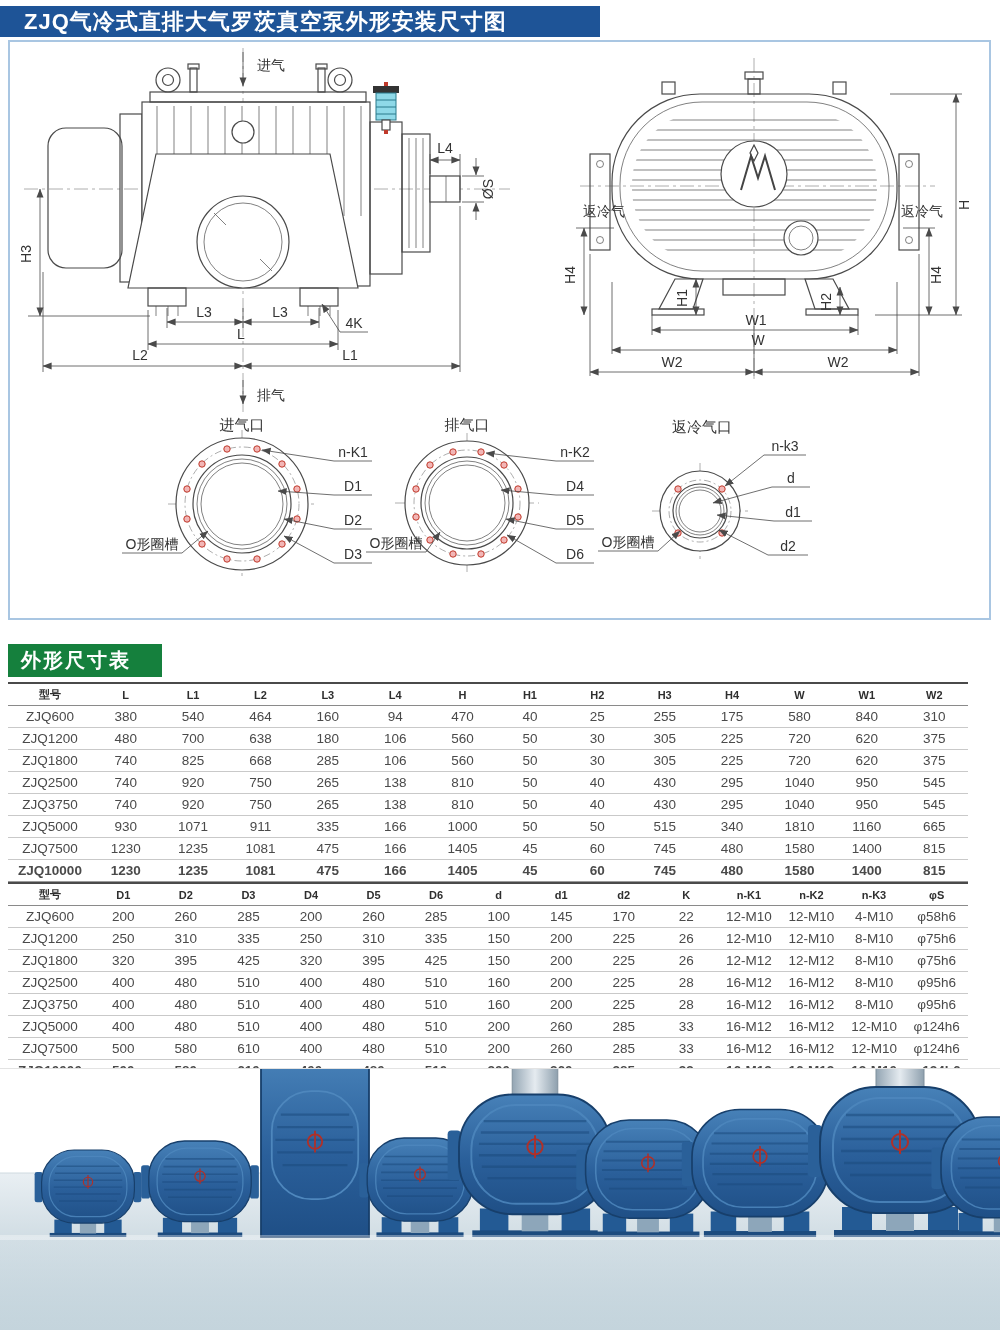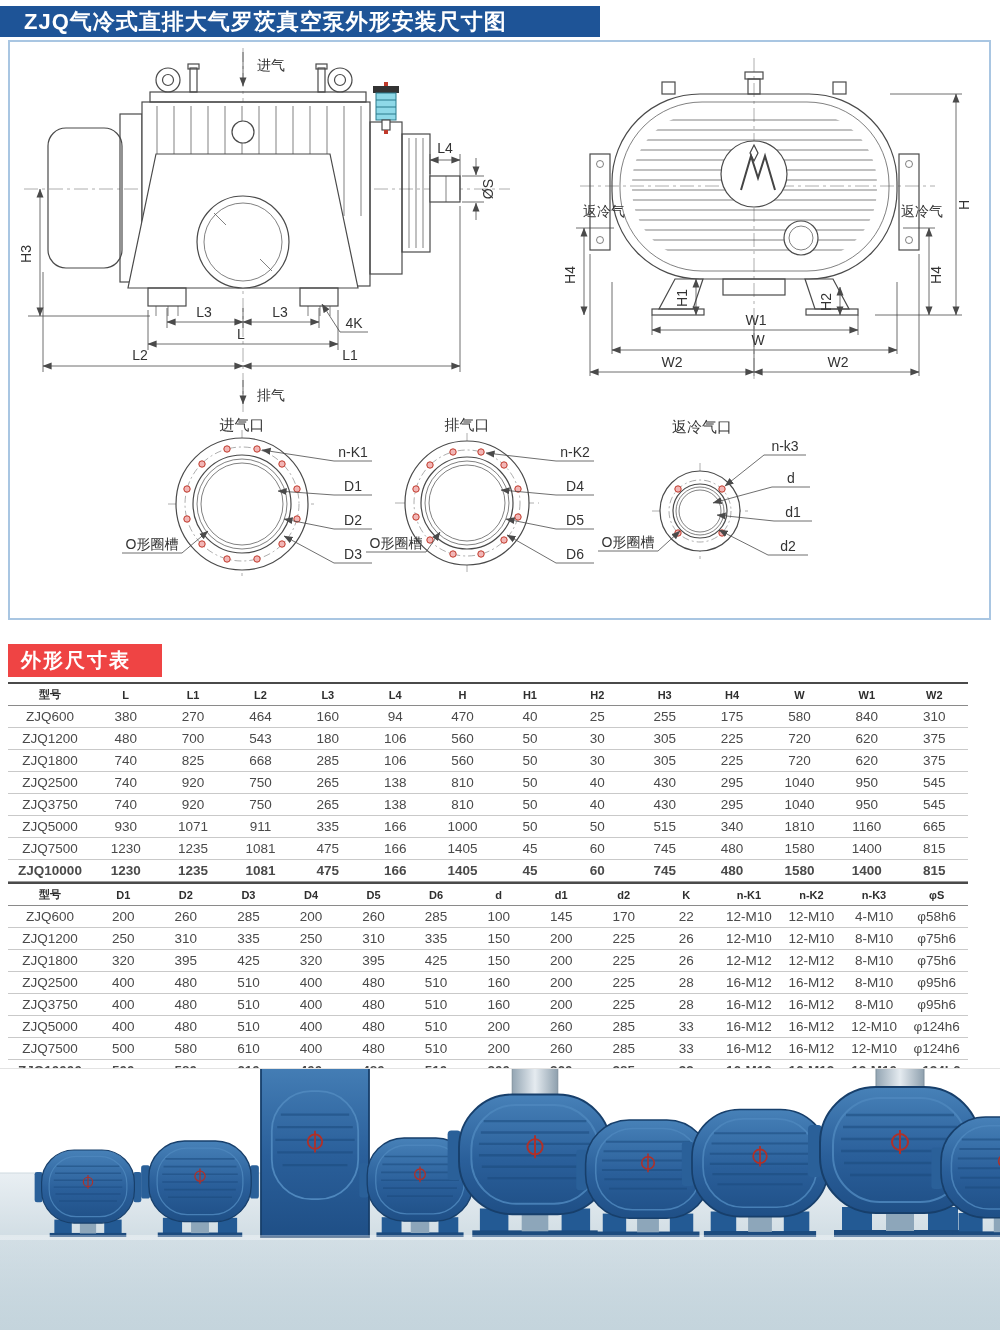--- a/index.html
+++ b/index.html
@@ -4,21 +4,21 @@
 <style>
   html,body{margin:0;padding:0;background:#fff;}
   .page{position:relative;width:1000px;height:1330px;background:#fff;overflow:hidden;
         font-family:"Liberation Sans","DejaVu Sans",sans-serif;}
   .title-bar{position:absolute;left:0;top:6px;width:600px;height:31px;background:#1e5497;
         color:#fff;font-size:22px;font-weight:bold;line-height:31px;padding-left:24px;
         box-sizing:border-box;letter-spacing:1px;white-space:nowrap;}
   .drawing-panel{position:absolute;left:8px;top:40px;width:983px;height:580px;
         border:2px solid #a9c6e2;box-sizing:border-box;background:#fff;}
   .drawing-panel svg{display:block;}
-  .section-label{position:absolute;left:8px;top:644px;width:154px;height:33px;background:#ef4444;
+  .section-label{position:absolute;left:8px;top:644px;width:154px;height:33px;background:#15803d;
         color:#fff;font-size:20px;font-weight:bold;line-height:33px;padding-left:13px;
         box-sizing:border-box;letter-spacing:2px;}
   .tables{position:absolute;left:8px;top:682px;width:984px;}
   table.dims{width:960px;border-collapse:collapse;table-layout:fixed;color:#4a4a4a;}
   table.dims th{font-size:11px;font-weight:bold;color:#2e2e2e;}
   table.dims td{font-size:13.5px;}
   table.dims th,table.dims td{height:21px;padding:0;text-align:center;white-space:nowrap;overflow:hidden;}
   table.dims thead tr{border-top:2px solid #4a4a4a;border-bottom:1px solid #8a8a8a;}
   table.dims tbody tr{border-bottom:1px solid #c9c9c9;}
   table.dims tbody tr:last-child{border-bottom:1.2px solid #9a9a9a;font-weight:bold;}
@@ -326,38 +326,38 @@
             <th>H4</th>
             <th>W</th>
             <th>W1</th>
             <th>W2</th>
           </tr>
         </thead>
         <tbody>
           <tr>
             <td>ZJQ600</td>
             <td>380</td>
-            <td>270</td>
+            <td>540</td>
             <td>464</td>
             <td>160</td>
             <td>94</td>
             <td>470</td>
             <td>40</td>
             <td>25</td>
             <td>255</td>
             <td>175</td>
             <td>580</td>
             <td>840</td>
             <td>310</td>
           </tr>
           <tr>
             <td>ZJQ1200</td>
             <td>480</td>
             <td>700</td>
-            <td>543</td>
+            <td>638</td>
             <td>180</td>
             <td>106</td>
             <td>560</td>
             <td>50</td>
             <td>30</td>
             <td>305</td>
             <td>225</td>
             <td>720</td>
             <td>620</td>
             <td>375</td>

